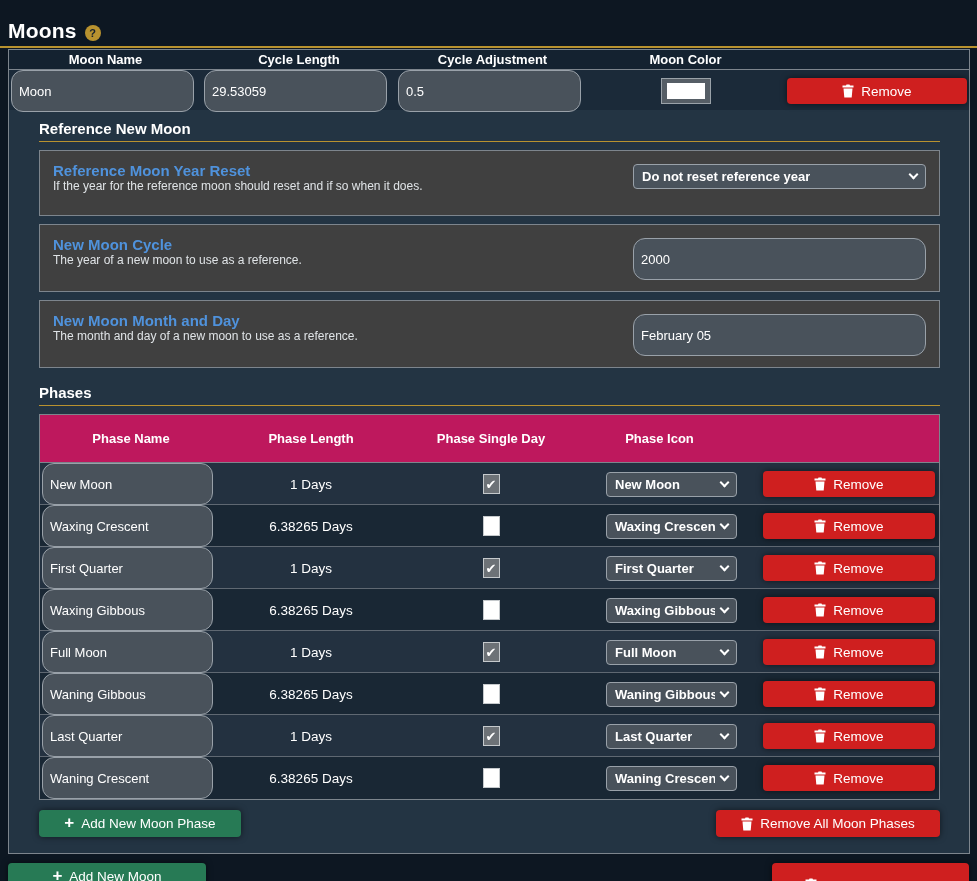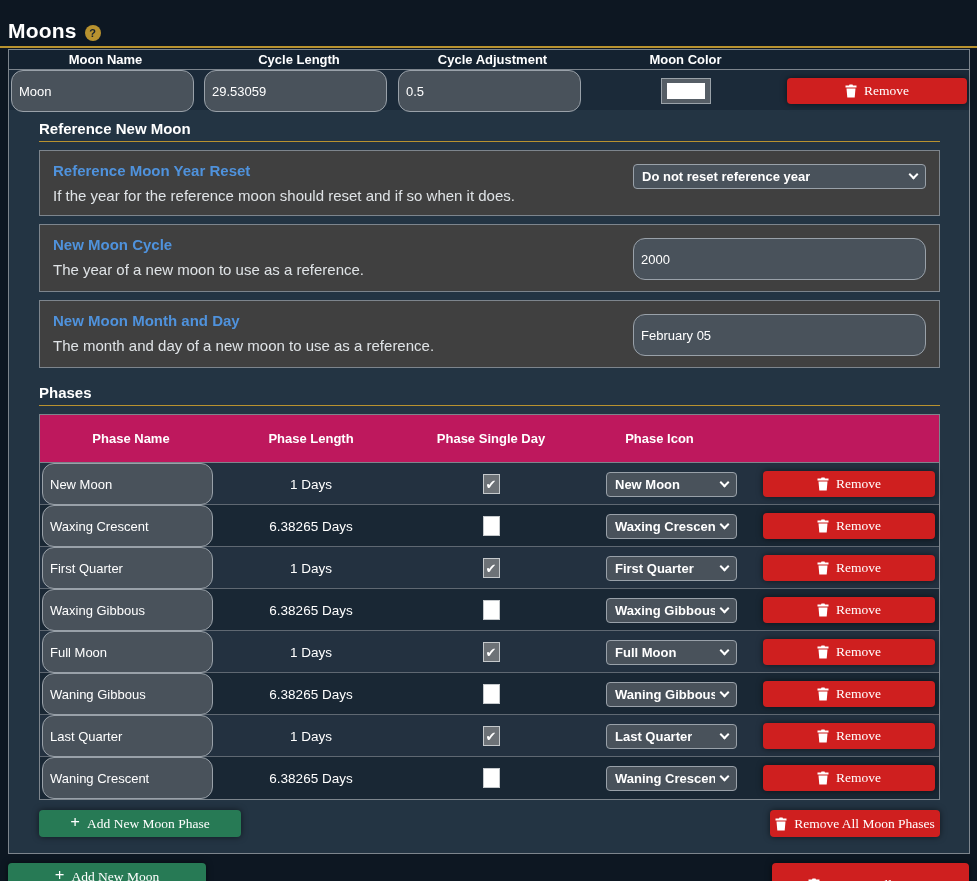--- a/index.html
+++ b/index.html
@@ -27,38 +27,38 @@
   .text-input { height:42px; background:#49525b; border:1px solid #99a1a9; border-radius:12px;
     color:#fff; font-size:13px; font-family:"Liberation Sans",sans-serif; padding:0 7px; outline:none; }
   .cell-input { width:183px; margin-left:2px; }
 
   .color-cell { display:flex; justify-content:center; }
   .color-input { width:50px; height:26px; border:1px solid #9aa2a9; background:#565e66;
     display:flex; align-items:center; justify-content:center; cursor:pointer; }
   .color-swatch { width:38px; height:16px; background:var(--moon-color,#fff); }
 
   .btn { display:flex; align-items:center; justify-content:center; gap:7px; border:none; border-radius:4px;
-    color:#fff; font-size:13.5px; font-family:Liberation Serif, serif; cursor:pointer; height:26px;
+    color:#fff; font-size:13.5px; font-family:Liberation Sans, sans-serif; cursor:pointer; height:26px;
     box-shadow:0 0 6px rgba(0,0,0,.55); }
   .btn-red { background:var(--btn-red,#cf1f1f); }
   .btn-green { background:var(--btn-green,#277a55); }
   .plus-glyph { font-size:17px; font-weight:bold; line-height:1; margin-top:-2px; }
   .trash-icon { display:inline-block; }
 
   .moon-remove-cell { display:flex; justify-content:flex-end; padding-right:2px; }
   .moon-remove-btn { width:180px; }
 
   
   .sections { margin:4px 29px 0 30px; }
   .section-heading { color:#fff; font-size:15px; font-weight:bold; padding:6px 0 4px 0;
     border-bottom:1px solid var(--accent-gold,#b8922f); }
   .field-box { border:1px solid #7d858d; background:#404040; min-height:66px; margin-top:8px;
     padding:11px 13px; display:flex; justify-content:space-between; }
   .field-title { color:var(--accent-blue,#4f92dc); font-size:15px; font-weight:bold; }
-  .field-desc { color:#dfe3e6; font-size:15px; margin-top:8px; }
+  .field-desc { color:#dfe3e6; font-size:12px; }
   .field-control { width:293px; padding-top:2px; }
 
   .select { height:25px; background:#49525b; border:1px solid #99a1a9; border-radius:4px;
     display:flex; align-items:center; justify-content:space-between; padding:0 8px; cursor:pointer; }
   .select-value { color:#fff; font-size:13px; font-weight:bold; white-space:nowrap; overflow:hidden; }
   .chevron { width:7px; height:7px; border-right:2px solid #fff; border-bottom:2px solid #fff;
     transform:rotate(45deg); margin-top:-4px; flex:none; margin-left:6px; }
   .full-w { width:100%; }
 
   
@@ -77,21 +77,21 @@
   .checkbox { width:17px; height:20px; background:#fff; border:1px solid #c5c9cc; cursor:pointer;
     display:flex; align-items:center; justify-content:center; font-size:13px; color:#fff; }
   .checkbox.checked { background:#6d7277; }
   .icon-cell { display:flex; justify-content:flex-end; }
   .phase-icon-select { width:131px; }
   .row-remove-cell { display:flex; justify-content:flex-end; padding-right:4px; }
   .row-remove-btn { width:172px; }
 
   .phases-buttons { display:flex; justify-content:space-between; margin-top:10px; }
   .add-phase-btn { width:202px; height:27px; }
-  .remove-all-phases-btn { width:170px; height:27px; }
+  .remove-all-phases-btn { width:224px; height:27px; }
 
   
   .footer-bar { display:flex; justify-content:space-between; margin:9px 8px 0 8px; }
   .add-moon-btn { width:198px; height:27px; }
   .remove-all-moons-btn { width:197px; height:44px; }
 </style>
 </head>
 <body>
 
 <div class="app">

